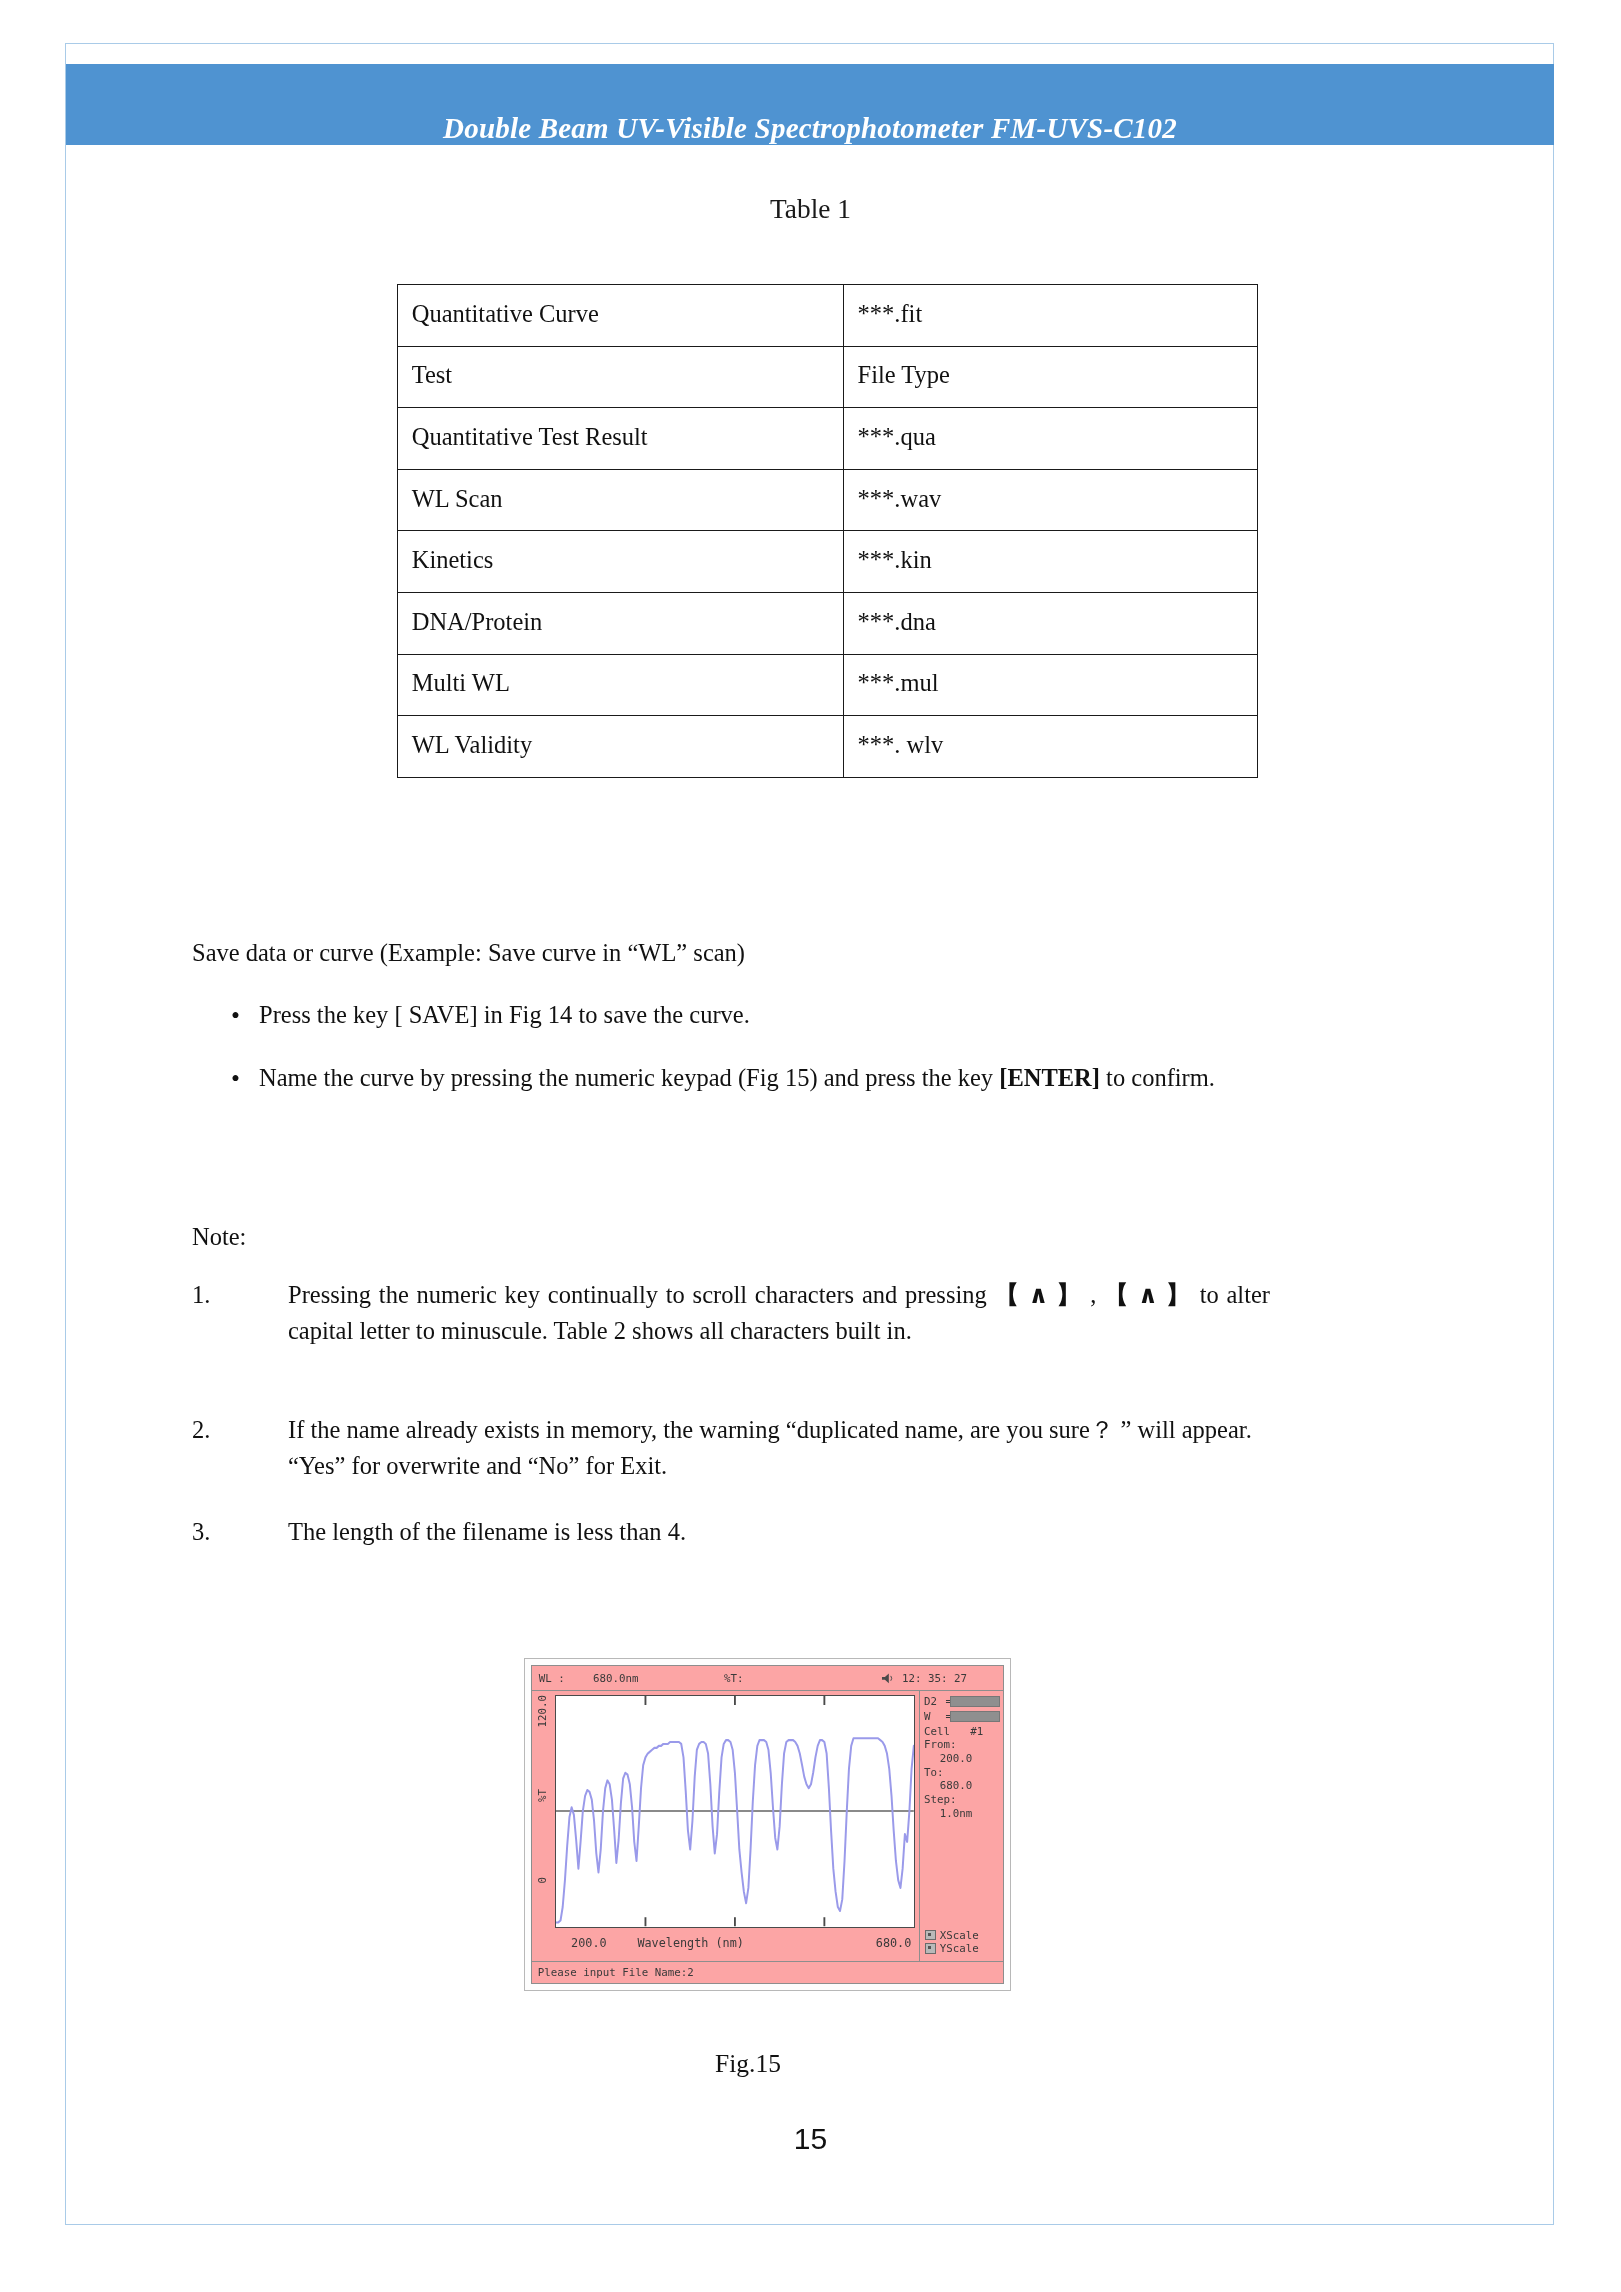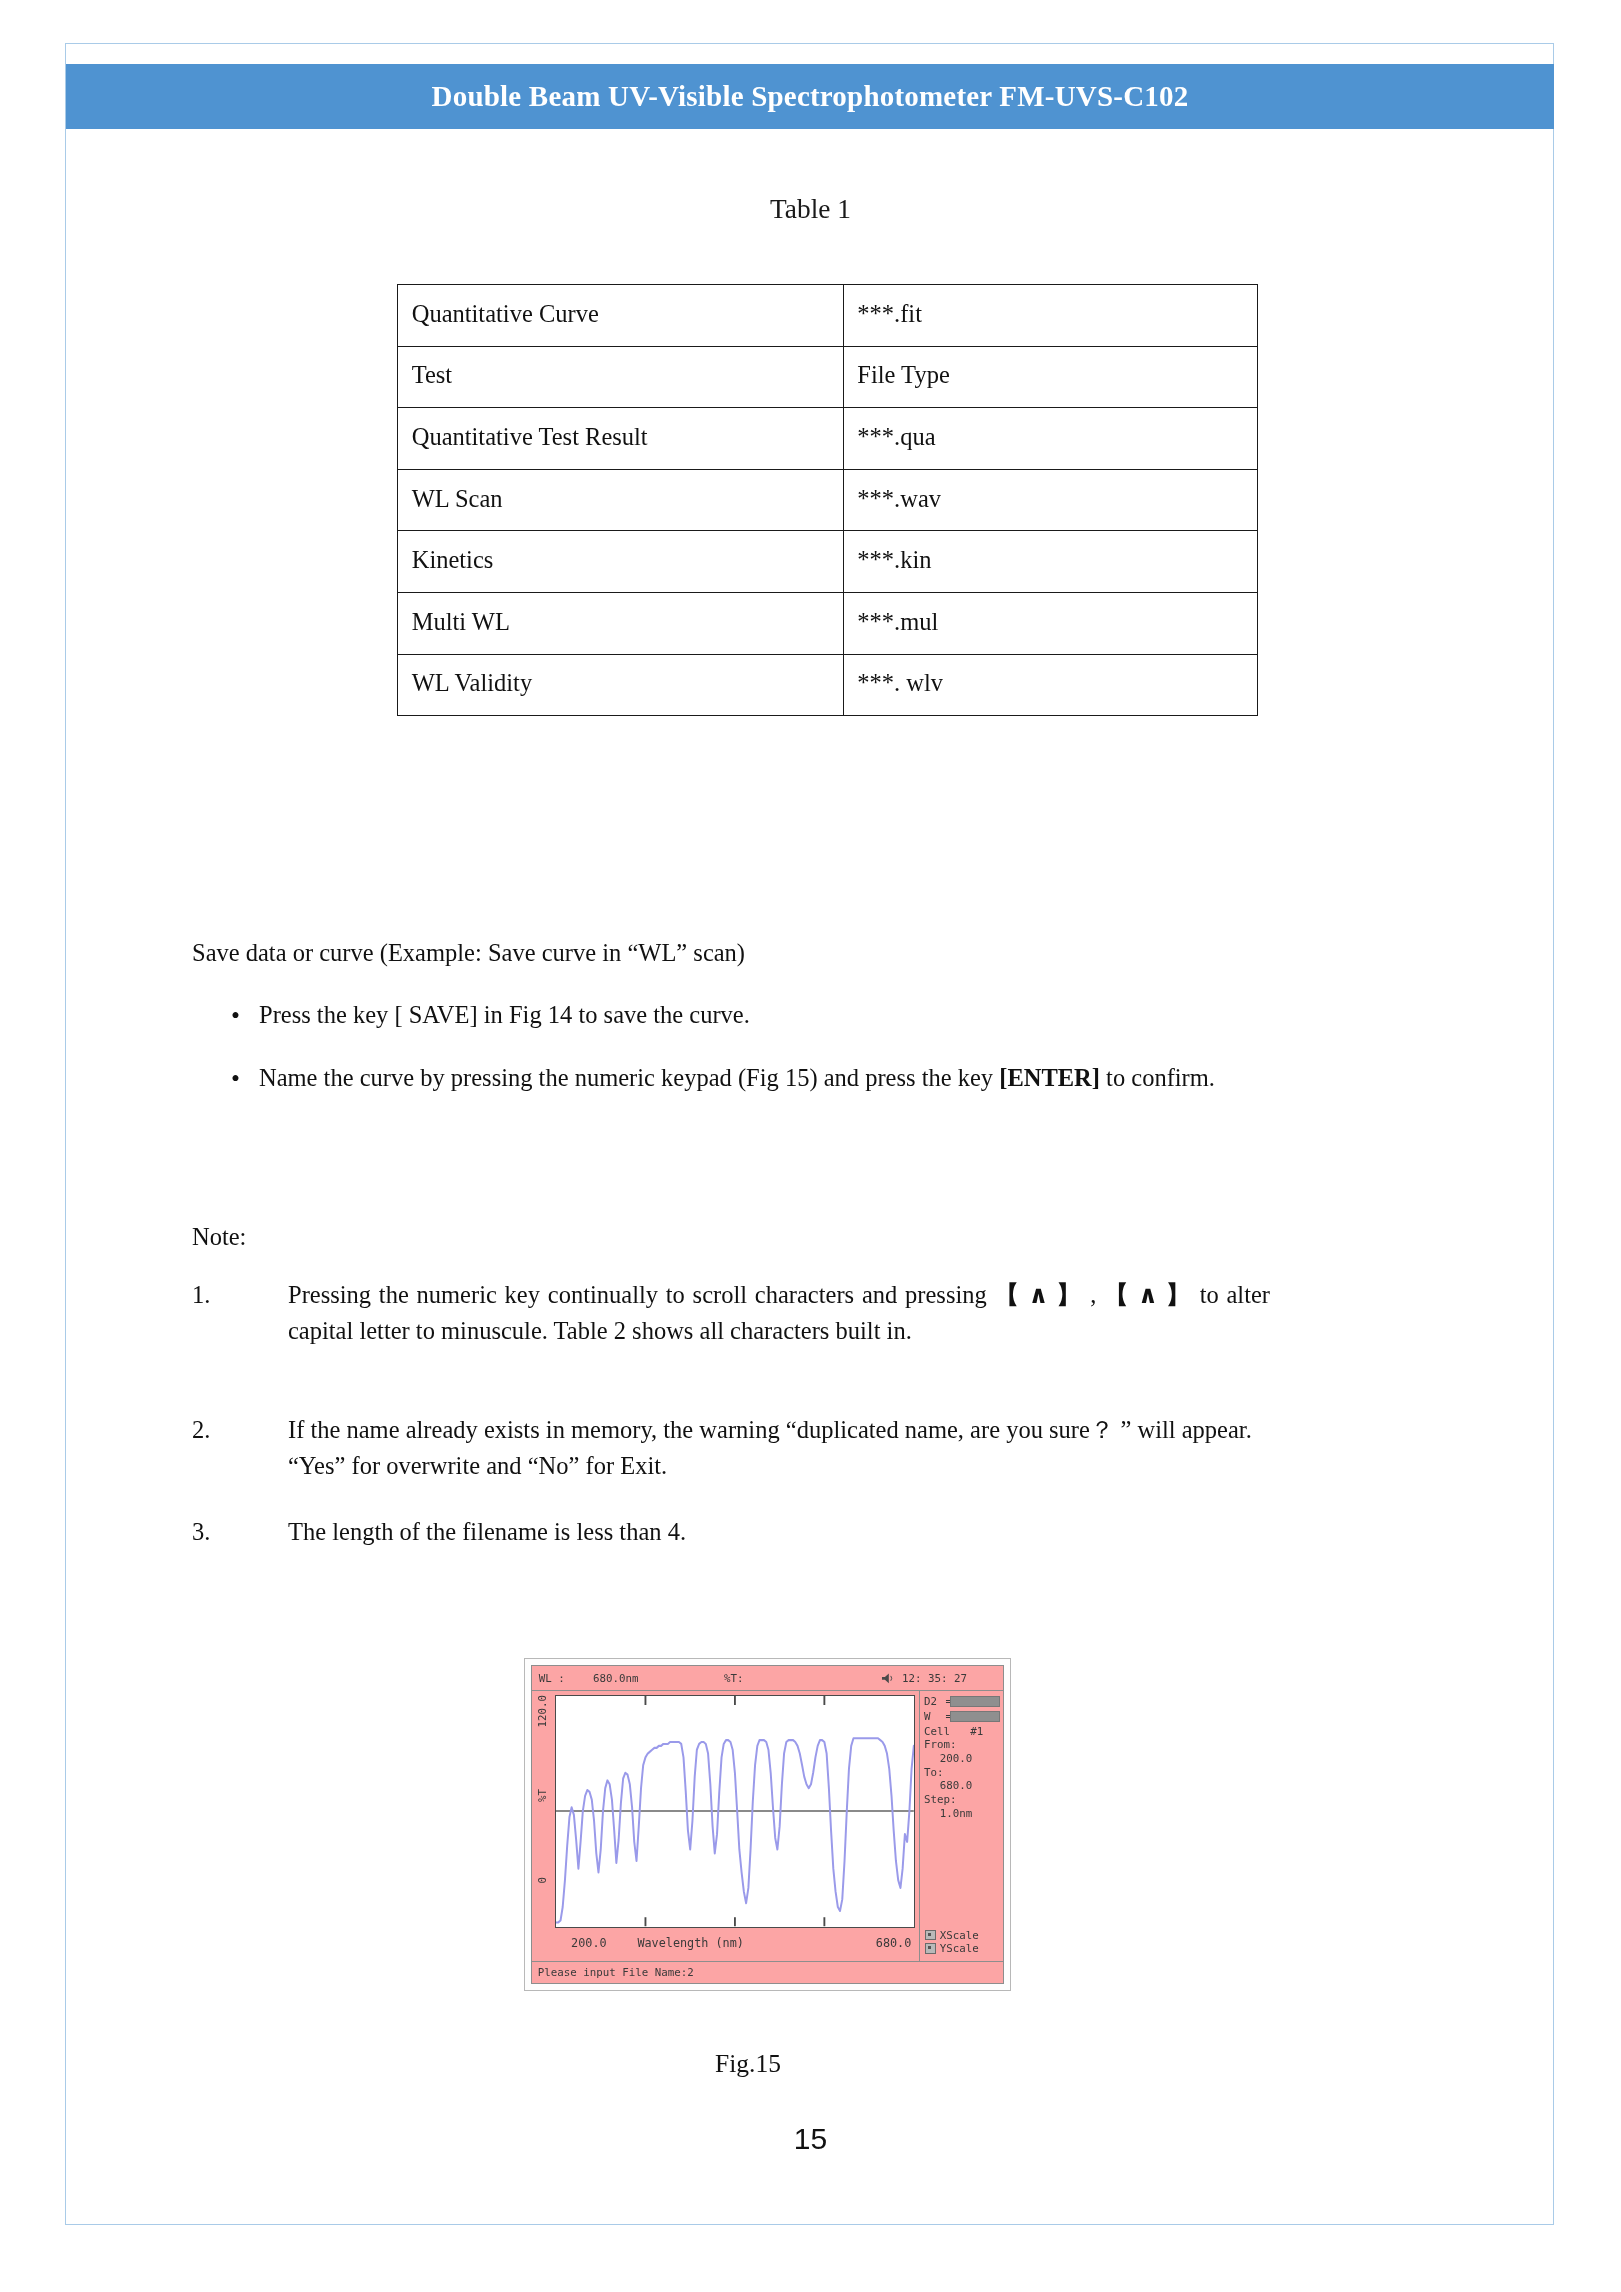--- a/index.html
+++ b/index.html
@@ -17,23 +17,23 @@
     left:65px;top:43px;
     width:1489px;height:2182px;
     border:1.5px solid #a9cbe8;
     box-sizing:border-box;
   }
 
   
   #header-banner{
     position:absolute;
     left:66px;top:64px;
-    width:1488px;height:65px;
+    width:1488px;height:81px;
     background:#4f93d1;
-    display:flex;align-items:center;justify-content:center;
+    display:flex;align-items:flex-end;justify-content:center;font-style:italic;
   }
   #header-title{
     color:#ffffff;
     font-size:29px;
     font-weight:bold;
     letter-spacing:0.2px;
     font-family:"Liberation Serif","DejaVu Serif",serif;
     white-space:nowrap;
   }
 
@@ -288,20 +288,24 @@
         <td class="col-test">Quantitative Test Result</td>
         <td class="col-ftype">***.qua</td>
       </tr>
       <tr>
         <td class="col-test">WL Scan</td>
         <td class="col-ftype">***.wav</td>
       </tr>
       <tr>
         <td class="col-test">Kinetics</td>
         <td class="col-ftype">***.kin</td>
+      </tr>
+      <tr>
+        <td class="col-test">DNA/Protein</td>
+        <td class="col-ftype">***.dna</td>
       </tr>
       <tr>
         <td class="col-test">Multi WL</td>
         <td class="col-ftype">***.mul</td>
       </tr>
       <tr>
         <td class="col-test">WL Validity</td>
         <td class="col-ftype">***. wlv</td>
       </tr>
     </tbody>

